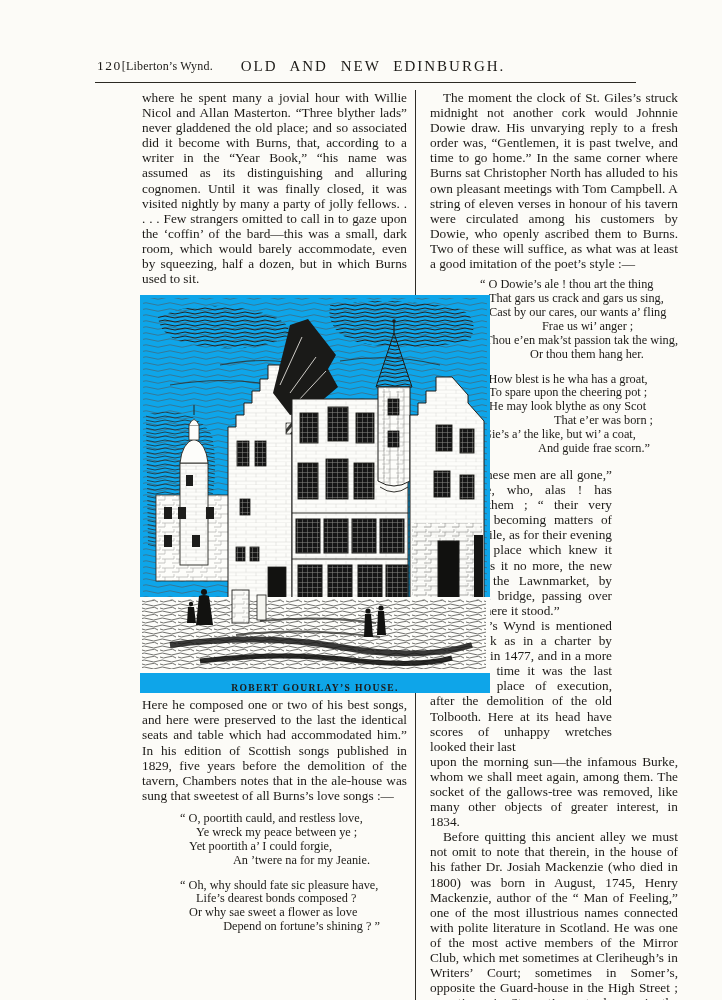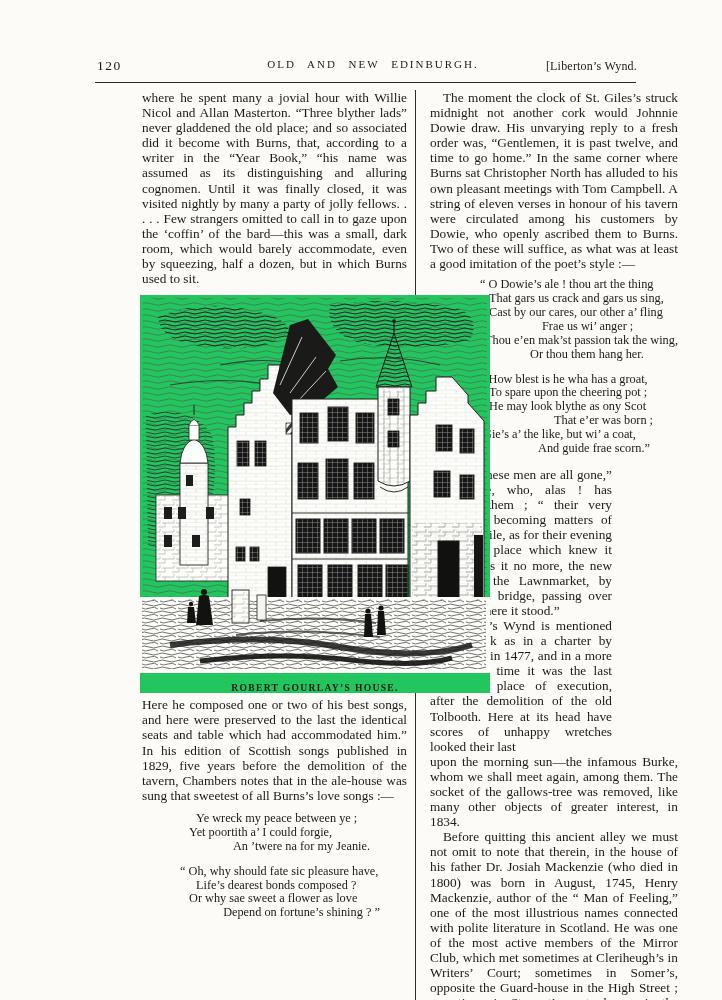--- a/index.html
+++ b/index.html
@@ -8,26 +8,26 @@
     background:#fcfbf7;
     font-family:"Liberation Serif","DejaVu Serif",serif;
     color:#1c1a17;
     -webkit-font-smoothing:antialiased;
   }
   .page { position:relative; width:722px; height:1000px; overflow:hidden; }
 
   
   .header {
     position:absolute; top:58px; left:97px; width:540px;
-    display:flex; justify-content:space-between; align-items:baseline;
+    display:flex; align-items:baseline;
   }
   .pageno { font-size:13.5px; letter-spacing:1.5px; }
   .running-title {
     position:absolute; left:12px; right:0; text-align:center;
-    font-size:11px; letter-spacing:2px; word-spacing:7px;
+    font-size:15px; letter-spacing:2px; word-spacing:7px;
   }
   .header-right { font-size:12px; letter-spacing:.2px; }
   .header-rule {
     position:absolute; top:82px; left:95px; width:541px;
     border-top:1.6px solid #2b2923;
   }
 
   
   .columns { position:absolute; top:90px; left:97px; width:540px; display:flex; }
   .col-left  { width:265px; position:relative; z-index:2;margin-left:45px; }
@@ -55,21 +55,21 @@
   .s-l .pline-1 { margin-left:16px; }
   .s-l .pline-2 { margin-left:9px; }
   .s-l .pline-3 { margin-left:16px;text-align:center; }
 
   
   .narrow { margin-left:70px; width:182px; }
 
   
   figure.engraving-wrap {
     margin:9px 0 4px -2px; padding:0;
-    width:350px; background:#22c55e; position:relative; z-index:3;
+    width:350px; background:#0ea5e9; position:relative; z-index:3;
   }
   figcaption.engraving-caption {
     width:350px; text-align:center;
     font-size:9.6px; font-weight:bold; letter-spacing:1.3px;
     margin-top:5px;
   }
   .lower-left { margin-top:16px; }
   .rp-cont { margin-top:8px; }
 </style>
 </head>
@@ -227,41 +227,42 @@
             <path d="M238 316 L244 316 L246 340 L237 340 Z"></path>
           </g>
         </svg>
         <figcaption class="engraving-caption">ROBERT GOURLAY’S HOUSE.</figcaption>
       </figure>
 
       <p class="body-text lower-left">Here he composed one or two of his best songs, and here were preserved to the last the identical seats and table which had accommodated him.” In his edition of Scottish songs published in 1829, five years before the demolition of the tavern, Chambers notes that in the ale-house was sung that sweetest of all Burns’s love songs :—</p>
 
       <div class="poem-left">
         <div class="stanza s-l">
+            <div class="pline pline-0">“ O, poortith cauld, and restless love,</div>
             <div class="pline pline-1">Ye wreck my peace between ye ;</div>
             <div class="pline pline-2">Yet poortith a’ I could forgie,</div>
             <div class="pline pline-3">An ’twere na for my Jeanie.</div>
           </div>
         <div class="stanza s-l">
             <div class="pline pline-0">“ Oh, why should fate sic pleasure have,</div>
             <div class="pline pline-1">Life’s dearest bonds composed ?</div>
             <div class="pline pline-2">Or why sae sweet a flower as love</div>
             <div class="pline pline-3">Depend on fortune’s shining ? ”</div>
           </div>
       </div>
     </div>
 
     <div class="col-right">
       <p class="body-text indent">The moment the clock of St. Giles’s struck midnight not another cork would Johnnie Dowie draw.  His unvarying reply to a fresh order was, “Gentlemen, it is past twelve, and time to go home.”  In the same corner where Burns sat Christopher North has alluded to his own pleasant meetings with Tom Campbell.  A string of eleven verses in honour of his tavern were circulated among his customers by Dowie, who openly ascribed them to Burns.  Two of these will suffice, as what was at least a good imitation of the poet’s style :—</p>
 
       <div class="poem-right">
         <div class="stanza s-r1">
             <div class="pline pline-0">“ O Dowie’s ale ! thou art the thing</div>
             <div class="pline pline-1">That gars us crack and gars us sing,</div>
-            <div class="pline pline-2">Cast by our cares, our other a’ fling</div>
+            <div class="pline pline-2">Cast by our cares, our wants a’ fling</div>
             <div class="pline pline-3">Frae us wi’ anger ;</div>
             <div class="pline pline-4">Thou e’en mak’st passion tak the wing,</div>
             <div class="pline pline-5">Or thou them hang her.</div>
           </div>
         <div class="stanza s-r2">
             <div class="pline pline-0">“ How blest is he wha has a groat,</div>
             <div class="pline pline-1">To spare upon the cheering pot ;</div>
             <div class="pline pline-2">He may look blythe as ony Scot</div>
             <div class="pline pline-3">That e’er was born ;</div>
             <div class="pline pline-4">Gie’s a’ the like, but wi’ a coat,</div>

